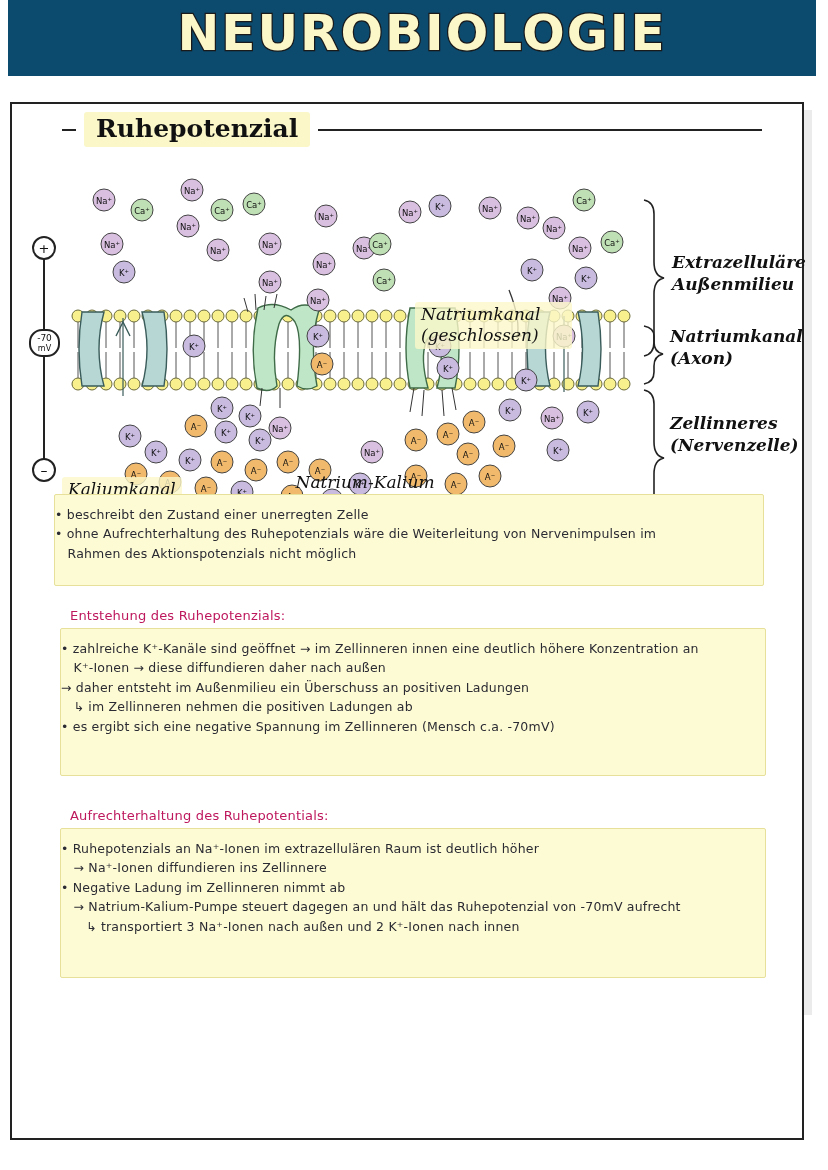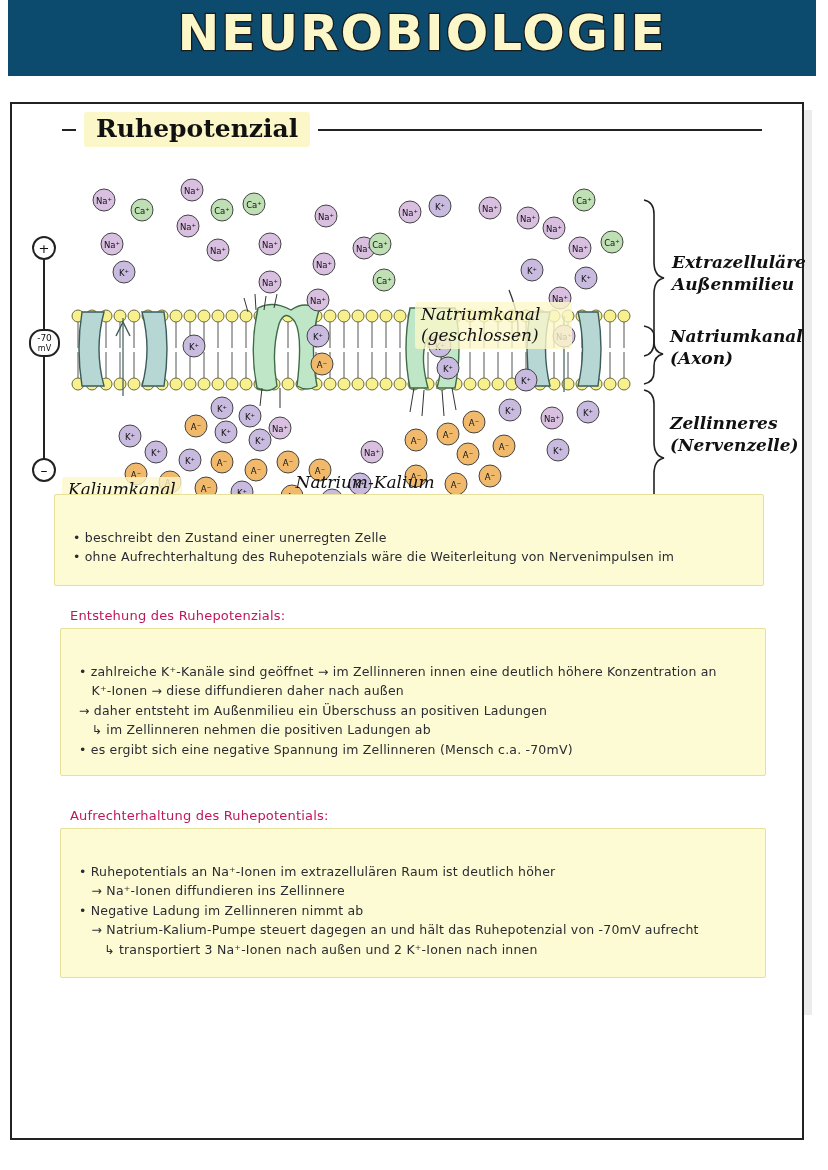--- a/index.html
+++ b/index.html
@@ -119,22 +119,21 @@
     box-sizing: border-box;
     border-radius: 2px;
   }
   .note-shadow {
     position: absolute;
     background: #e9e9e9;
     border-radius: 2px;
     z-index: -1;
   }
   .note-inner {
-    padding: 10px 14px 10px 18px;
-    margin-top: 23px;
+    padding: 10px 14px 10px 0;
   }
   .hand {
     font-family: "DejaVu Sans", sans-serif;
     font-size: 12.5px;
     color: #2b2b33;
     line-height: 1.55;
     letter-spacing: .2px;
   }
   .note-caption {
     position: absolute;
@@ -714,40 +713,41 @@
       <span>Zellinneres</span><br>
       <span>(Nervenzelle)</span>
     </div>
   </div>
 
   <div class="note-shadow" style="left:48px; top:398px; width:710px; height:92px;"></div>
   <div class="note" style="left:42px; top:390px; width:710px; height:92px;">
     <div class="note-inner hand">
       <span class="ln">• beschreibt den Zustand einer unerregten Zelle</span>
       <span class="ln">• ohne Aufrechterhaltung des Ruhepotenzials wäre die Weiterleitung von Nervenimpulsen im</span>
+      <span class="ln">   Rahmen des Aktionspotenzials nicht möglich</span>
     </div>
   </div>
 
   <div class="note-caption" style="left:58px; top:504px;">Entstehung des Ruhepotenzials:</div>
   <div class="note-shadow" style="left:54px; top:532px; width:706px; height:148px;"></div>
   <div class="note" style="left:48px; top:524px; width:706px; height:148px;">
     <div class="note-inner hand">
       <span class="ln">• zahlreiche K⁺-Kanäle sind geöffnet → im Zellinneren innen eine deutlich höhere Konzentration an</span>
       <span class="ln">   K⁺-Ionen → diese diffundieren daher nach außen</span>
       <span class="ln">→ daher entsteht im Außenmilieu ein Überschuss an positiven Ladungen</span>
       <span class="ln">   ↳ im Zellinneren nehmen die positiven Ladungen ab</span>
       <span class="ln">• es ergibt sich eine negative Spannung im Zellinneren (Mensch c.a. -70mV)</span>
     </div>
   </div>
 
   <div class="note-caption" style="left:58px; top:704px;">Aufrechterhaltung des Ruhepotentials:</div>
   <div class="note-shadow" style="left:54px; top:732px; width:706px; height:150px;"></div>
   <div class="note" style="left:48px; top:724px; width:706px; height:150px;">
     <div class="note-inner hand">
-      <span class="ln">• Ruhepotentials an Na⁺-Ionen im extrazellulären Raum ist deutlich höher</span>
+      <span class="ln">• Ruhepotenzials an Na⁺-Ionen im extrazellulären Raum ist deutlich höher</span>
       <span class="ln">   → Na⁺-Ionen diffundieren ins Zellinnere</span>
       <span class="ln">• Negative Ladung im Zellinneren nimmt ab</span>
       <span class="ln">   → Natrium-Kalium-Pumpe steuert dagegen an und hält das Ruhepotenzial von -70mV aufrecht</span>
       <span class="ln">      ↳ transportiert 3 Na⁺-Ionen nach außen und 2 K⁺-Ionen nach innen</span>
     </div>
   </div>
 
 </div>
 
 </body></html>

